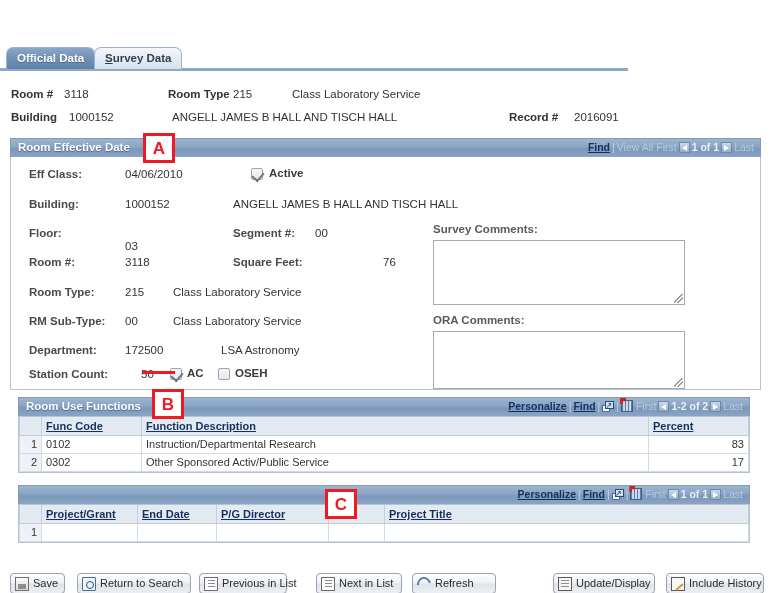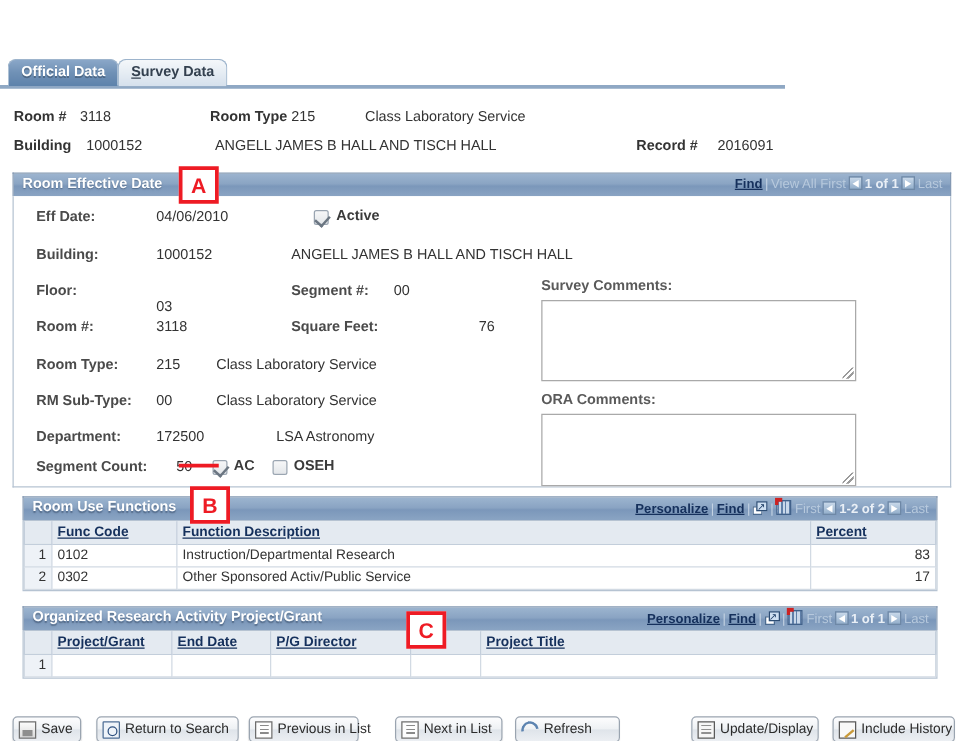--- a/index.html
+++ b/index.html
@@ -300,21 +300,21 @@
   <div class="secbar" style="left:10px; top:93px; width:751px;">
     <span class="title">Room Effective Date</span>
     <span class="navbar">
       <a href="#">Find</a><span class="sep">|</span><span class="dim">View All</span>
       <span class="dim">First</span><span class="arrowbtn left"></span><span class="pg">1 of 1</span><span class="arrowbtn right"></span><span class="dim">Last</span>
     </span>
   </div>
 
   <div class="panel">
 
-    <span class="fieldlabel" style="left:18px; top:11px;">Eff Date:</span>
+    <span class="fieldlabel" style="left:18px; top:11px;">Eff Class:</span>
     <span class="fieldvalue" style="left:114px; top:11px;">04/06/2010</span>
     <span class="cb checked" style="left:240px; top:11px;"></span>
     <span class="cblabel" style="left:258px; top:10px;">Active</span>
 
     <span class="fieldlabel" style="left:18px; top:41px;">Building:</span>
     <span class="fieldvalue" style="left:114px; top:41px;">1000152</span>
     <span class="fieldvalue" style="left:222px; top:41px;">ANGELL JAMES B HALL AND TISCH HALL</span>
 
     <span class="fieldlabel" style="left:18px; top:70px;">Floor:</span>
     <span class="fieldvalue" style="left:114px; top:83px;">03</span>
@@ -331,21 +331,21 @@
     <span class="fieldvalue" style="left:162px; top:129px;">Class Laboratory Service</span>
 
     <span class="fieldlabel" style="left:18px; top:158px;">RM Sub-Type:</span>
     <span class="fieldvalue" style="left:114px; top:158px;">00</span>
     <span class="fieldvalue" style="left:162px; top:158px;">Class Laboratory Service</span>
 
     <span class="fieldlabel" style="left:18px; top:187px;">Department:</span>
     <span class="fieldvalue" style="left:114px; top:187px;">172500</span>
     <span class="fieldvalue" style="left:210px; top:187px;">LSA Astronomy</span>
 
-    <span class="fieldlabel" style="left:18px; top:211px;">Segment Count:</span>
+    <span class="fieldlabel" style="left:18px; top:211px;">Station Count:</span>
     <span class="fieldvalue" style="left:130px; top:211px;">50</span>
     <span class="cb checked" style="left:159px; top:211px;"></span>
     <span class="cblabel" style="left:176px; top:210px;">AC</span>
     <span class="cb" style="left:207px; top:211px;"></span>
     <span class="cblabel" style="left:224px; top:210px;">OSEH</span>
 
     <span class="ta-label" style="left:422px; top:66px;">Survey Comments:</span>
     <div class="ta" style="left:422px; top:83px; width:252px; height:65px;">
       <span class="grip"></span>
     </div>
@@ -397,21 +397,20 @@
           <td class="rownum">2</td>
           <td>0302</td>
           <td>Other Sponsored Activ/Public Service</td>
           <td class="num">17</td>
         </tr>
       </tbody>
     </table>
   </div>
 
   <div class="secbar" style="left:18px; top:440px; width:732px;">
-    <span class="title">Organized Research Activity Project/Grant</span>
     <span class="navbar">
       <a href="#">Personalize</a><span class="sep">|</span><a href="#">Find</a><span class="sep">|</span><span class="icon-popup"><span class="b1"></span><span class="b2"></span><span class="ar">↗</span></span><span class="sep">|</span><span class="icon-grid"><span class="flag"></span></span>
       <span class="dim">First</span><span class="arrowbtn left"></span><span class="pg">1 of 1</span><span class="arrowbtn right"></span><span class="dim">Last</span>
     </span>
   </div>
 
   <div class="gridbox" style="left:18px; top:459px; width:732px;">
     <table class="grid">
       <colgroup>
         <col style="width:22px">

